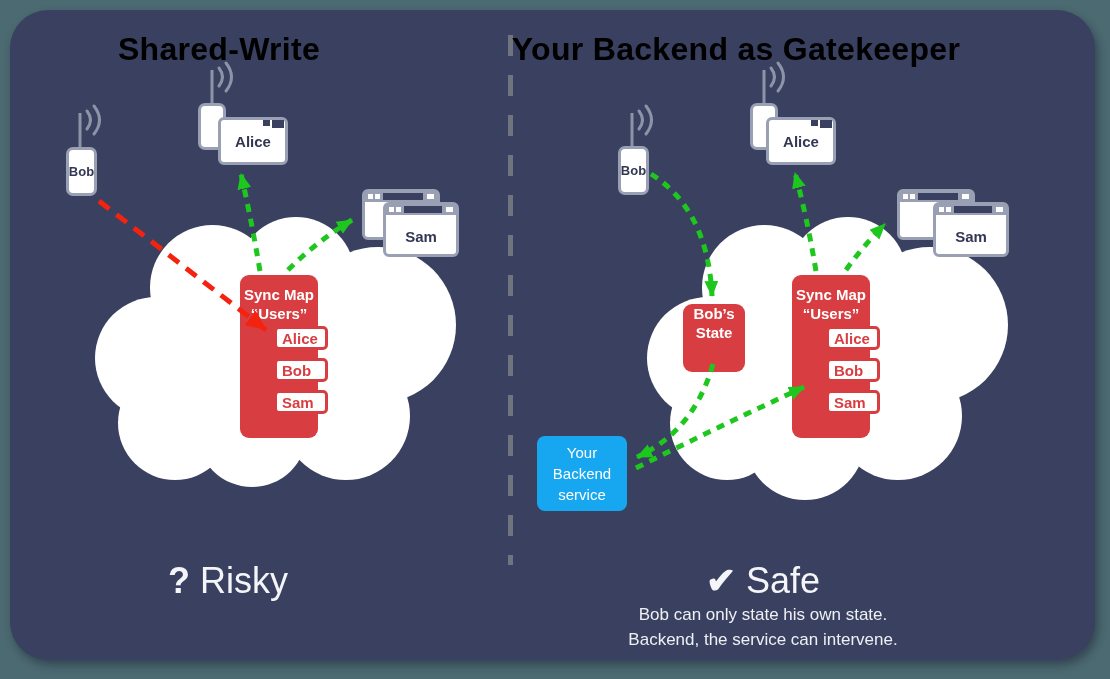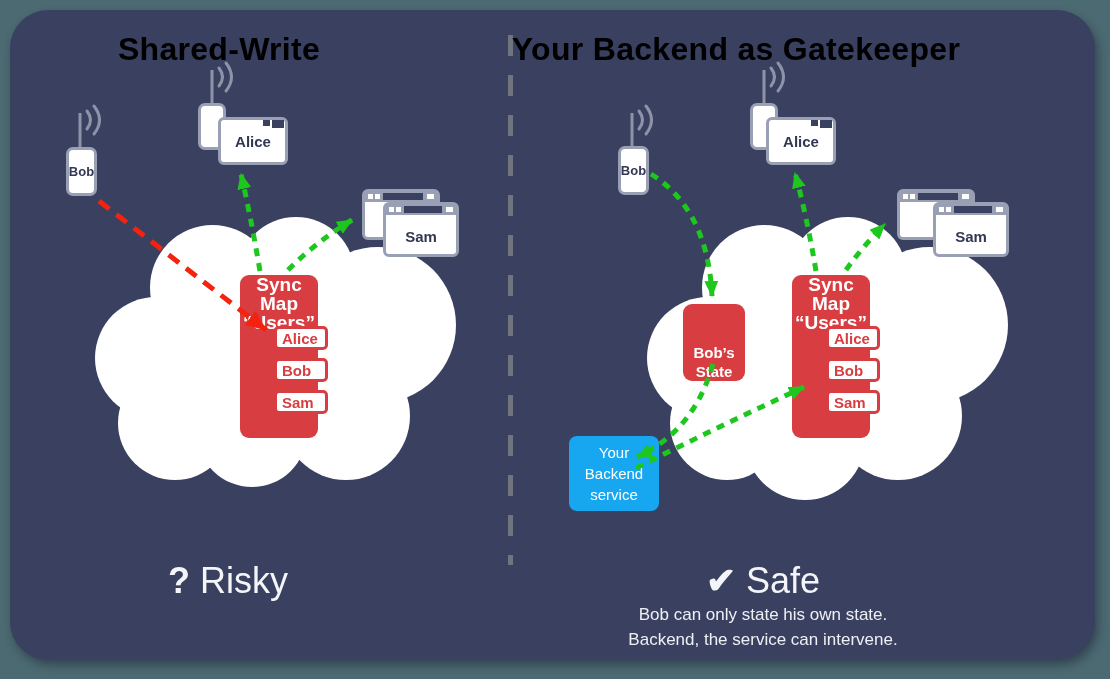--- a/index.html
+++ b/index.html
@@ -27,32 +27,32 @@
   .wm2{top:0;right:1px;width:12px;height:8px;}
   .winB{position:absolute;background:#fff;border:3px solid #99a0b3;border-radius:6px;box-sizing:border-box;}
   .winB .bar{position:absolute;left:0;right:0;top:0;height:10px;background:#99a0b3;}
   .winB .bw{position:absolute;background:#fff;top:2px;width:5px;height:5px;}
   .winB .bw.a{left:3px;} .winB .bw.b{left:10px;} .winB .bw.c{right:3px;width:7px;}
   .winB .bd{position:absolute;top:1px;left:18px;right:14px;height:7px;background:#394060;}
   .winB .body-label{position:absolute;left:0;right:0;top:14px;bottom:0;
         display:flex;align-items:center;justify-content:center;}
   
   .syncbox{position:absolute;width:78px;height:163px;background:#d83e41;border-radius:9px;}
-  .sync-title{color:#fff;font-weight:bold;font-size:19px;line-height:19px;text-align:center;}
+  .sync-title{color:#fff;font-weight:bold;font-size:15px;line-height:19px;text-align:center;padding-top:10px;}
   .entries{position:absolute;left:34px;top:51px;}
   .entry{width:54px;height:24px;background:#fff;border:3px solid #d83e41;border-radius:5px;
          color:#d83e41;font-weight:bold;font-size:15px;display:flex;align-items:center;
          padding-left:5px;margin-bottom:8px;box-sizing:border-box;}
-  .bobstate{position:absolute;left:683px;top:304px;width:62px;height:77px;background:#d83e41;
+  .bobstate{position:absolute;left:683px;top:304px;width:62px;height:68px;background:#d83e41;
             border-radius:9px;color:#fff;font-weight:bold;font-size:15px;line-height:19px;
-            display:flex;align-items:flex-end;justify-content:center;text-align:center;}
+            display:flex;align-items:flex-start;justify-content:center;text-align:center;}
   .bobstate span{display:block;width:46px;}
   .bluebox{position:absolute;left:537px;top:436px;width:90px;height:75px;background:#16a7f0;
            border-radius:8px;color:#fff;font-size:15px;line-height:21px;
-           display:flex;align-items:center;justify-content:center;text-align:center;margin-left:32px;}
+           display:flex;align-items:center;justify-content:center;text-align:center;}
   .bluebox span{display:block;width:62px;}
   
   .verdict{position:absolute;top:560px;transform:translateX(-50%);color:#f4f5f8;
            font-size:36px;white-space:nowrap;}
   .verdict .vmark{font-weight:bold;margin-right:10px;}
   .note{position:absolute;top:602px;transform:translateX(-50%);color:#eef0f4;
         font-size:17px;line-height:25px;text-align:center;white-space:nowrap;}
   .arrows{position:absolute;left:0;top:0;pointer-events:none;}
   .g-dash{stroke:#1ec71e;stroke-width:5;fill:none;stroke-dasharray:8 7;}
   .r-dash{stroke:#f42310;stroke-width:5;fill:none;stroke-dasharray:13 9;}

